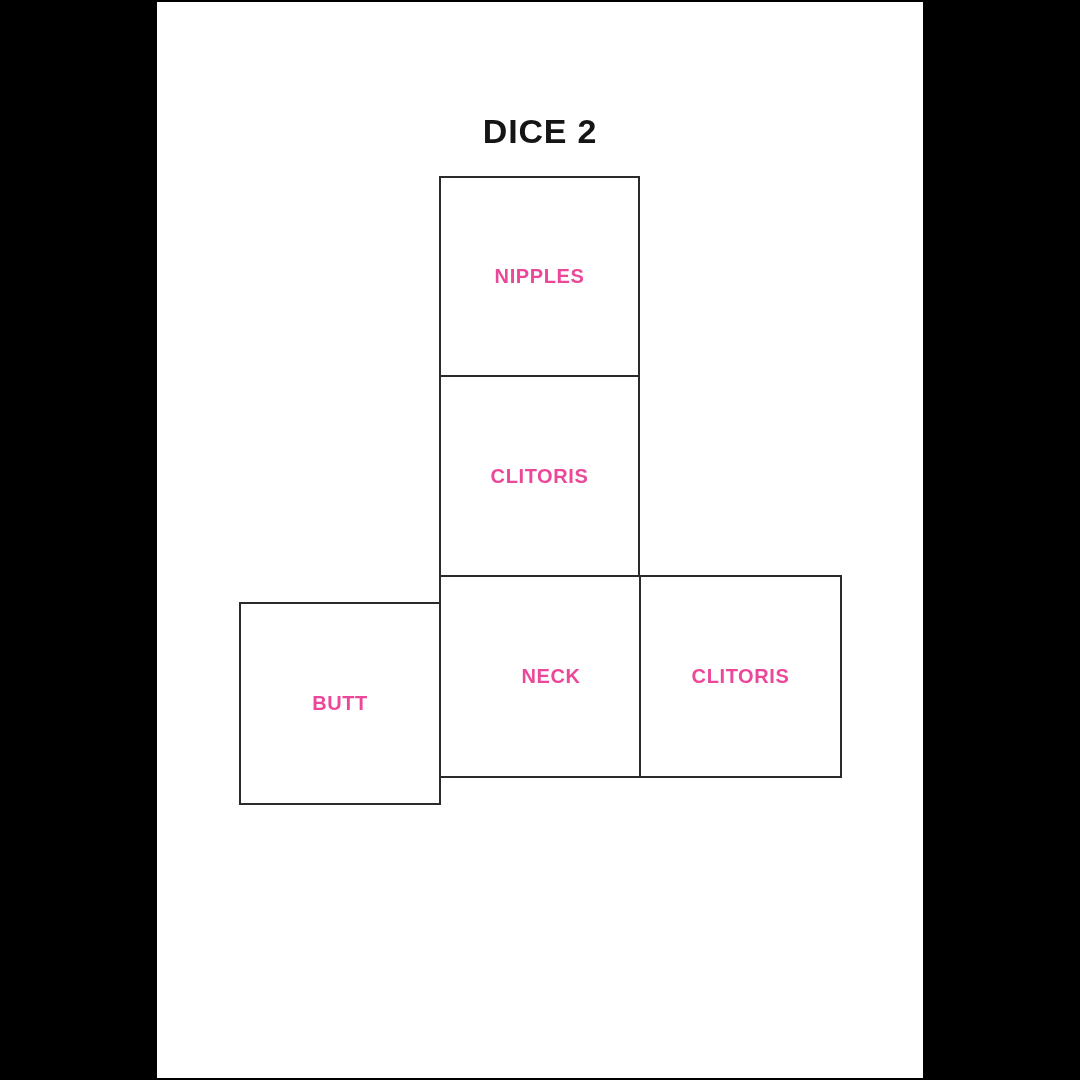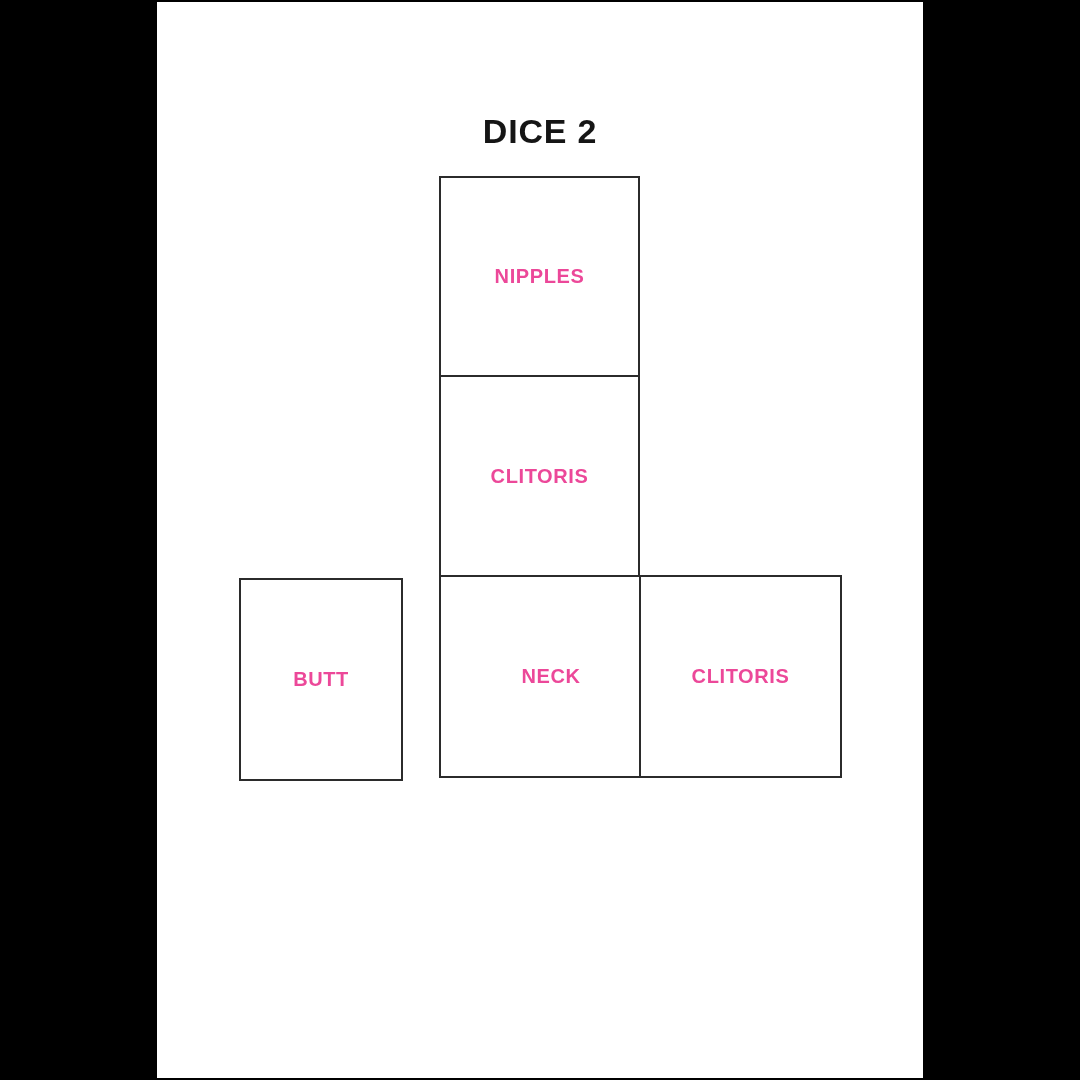--- a/index.html
+++ b/index.html
@@ -45,21 +45,21 @@
   }
   .face-label {
     font-size: 20px;
     font-weight: bold;
     letter-spacing: 0.6px;
     color: #ec4899;
     white-space: nowrap;
   }
   .face-nipples  { left: 439px; top: 176px; width: 201px; height: 201px; }
   .face-clitoris { left: 439px; top: 375px; width: 201px; height: 202px; }
-  .face-butt     { left: 239px; top: 578px; width: 164px; height: 203px; text-align: right; }
+  .face-butt     { left: 239px; top: 602px; width: 202px; height: 203px; text-align: right; }
   .face-neck     { left: 439px; top: 575px; width: 224px; height: 203px; }
   .face-breasts  { left: 639px; top: 575px; width: 203px; height: 203px; }
   .face-earlobes { left: 439px; top: 776px; width: 201px; height: 202px; }
 </style>
 </head>
 <body>
 
 <div class="stage">
   <div class="page"></div>
 

